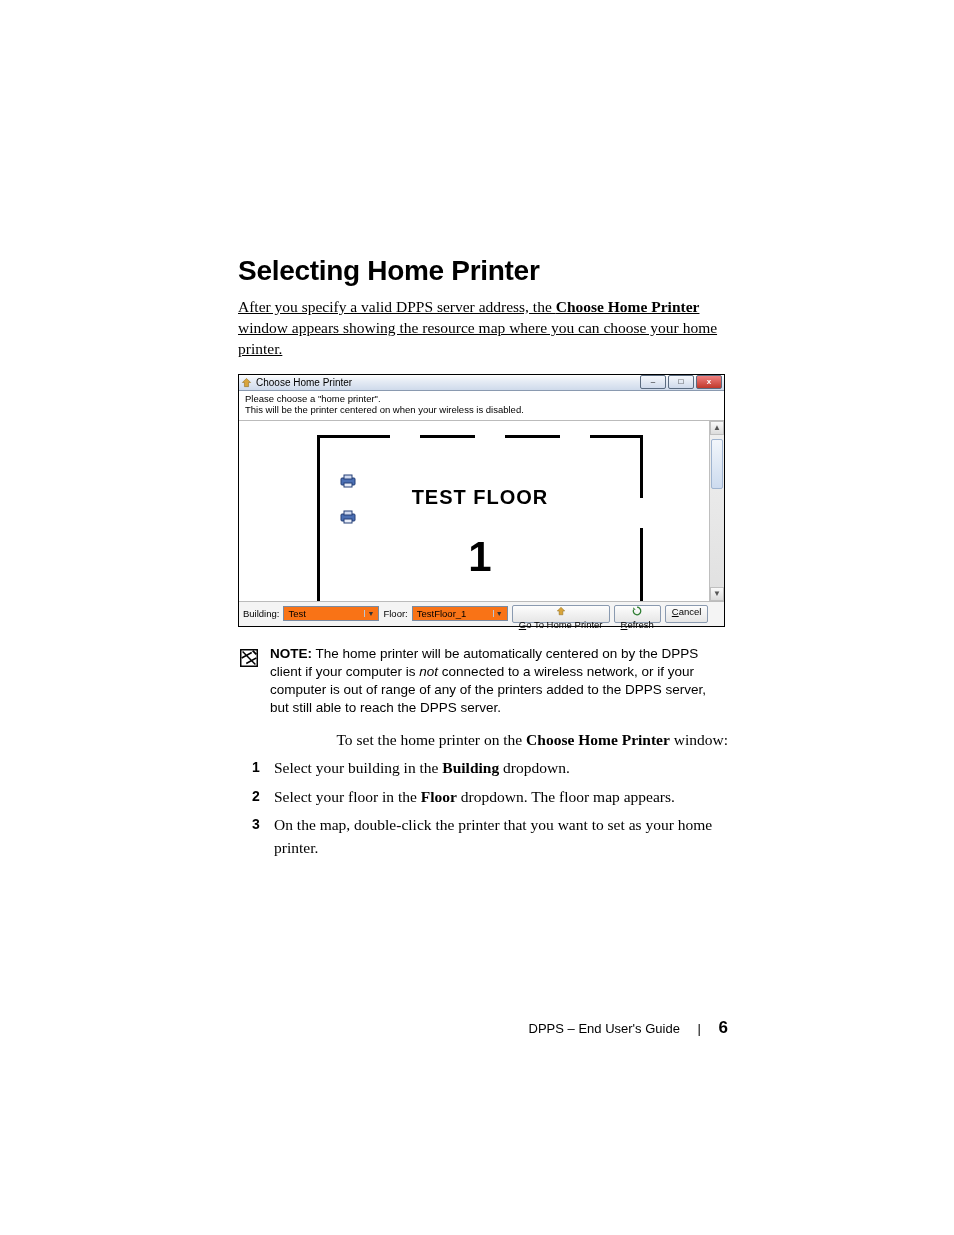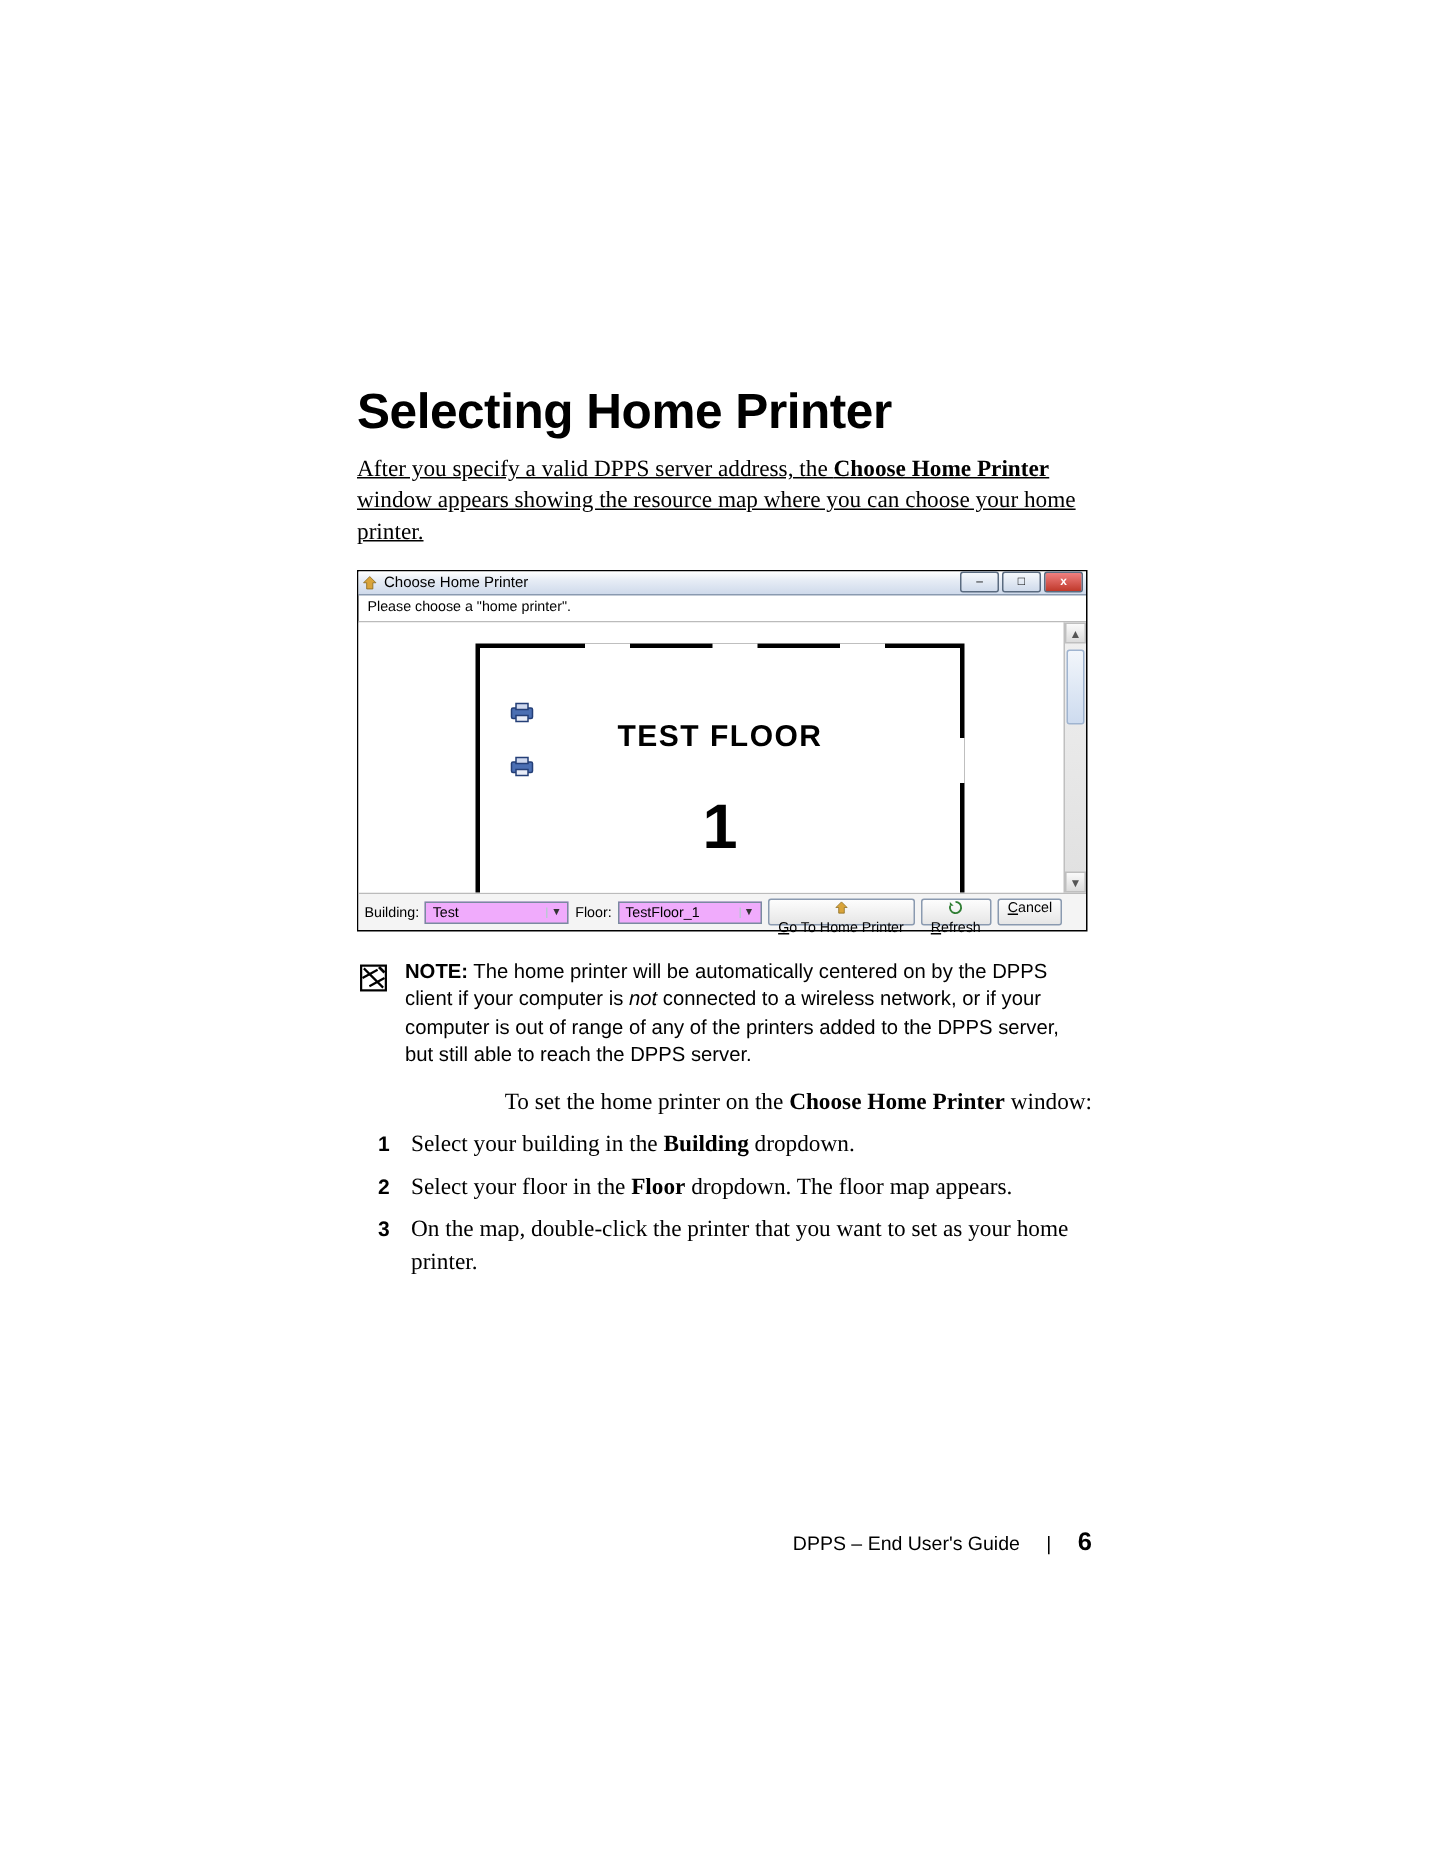--- a/index.html
+++ b/index.html
@@ -15,21 +15,21 @@
   }
   .page {
     position: absolute;
     left: 238px;
     top: 255px;
     width: 490px;
   }
   h2.section-title {
     font-family: "Helvetica Neue", Arial, sans-serif;
     font-weight: 700;
-    font-size: 33px;
+    font-size: 28px;
     margin: 0 0 10px 0;
     letter-spacing: -0.3px;
     font-stretch: condensed;
   }
   p.intro {
     font-size: 15.5px;
     line-height: 1.35;
     margin: 0 0 14px 0;
     text-decoration: underline;
   }
@@ -161,21 +161,21 @@
     gap: 4px;
     border-top: 1px solid #bbb;
     background: #f4f4f4;
     font-size: 9.5px;
   }
   .bb-label { white-space: nowrap; }
   .combo {
     display: flex; align-items: center;
     height: 15px;
     border: 1px solid #7a8aa0;
-    background: #f0abfc;
+    background: #f97316;
     box-sizing: border-box;
     padding: 0 2px 0 4px;
   }
   .combo .cval { flex: 1; overflow: hidden; white-space: nowrap; }
   .combo .carrow {
     width: 11px; text-align: center; font-size: 7px; color: #333;
     border-left: 1px solid #bcc6d4; margin-left: 2px;
   }
   .combo.building { width: 96px; }
   .combo.floor { width: 96px; }
@@ -267,20 +267,21 @@
           </svg>
       </span>
       <span class="tb-title">Choose Home Printer</span>
       <span class="wbtn min">–</span>
       <span class="wbtn max">□</span>
       <span class="wbtn close">x</span>
     </div>
 
     <div class="instruct">
       <div>Please choose a "home printer".</div>
+      <div>This will be the printer centered on when your wireless is disabled.</div>
     </div>
 
     <div class="viewport-row">
       <div class="viewport">
         <div class="plan">
           <span class="gap g1"></span>
             <span class="gap g2"></span>
             <span class="gap g3"></span>
           <span class="gapR"></span>
 

